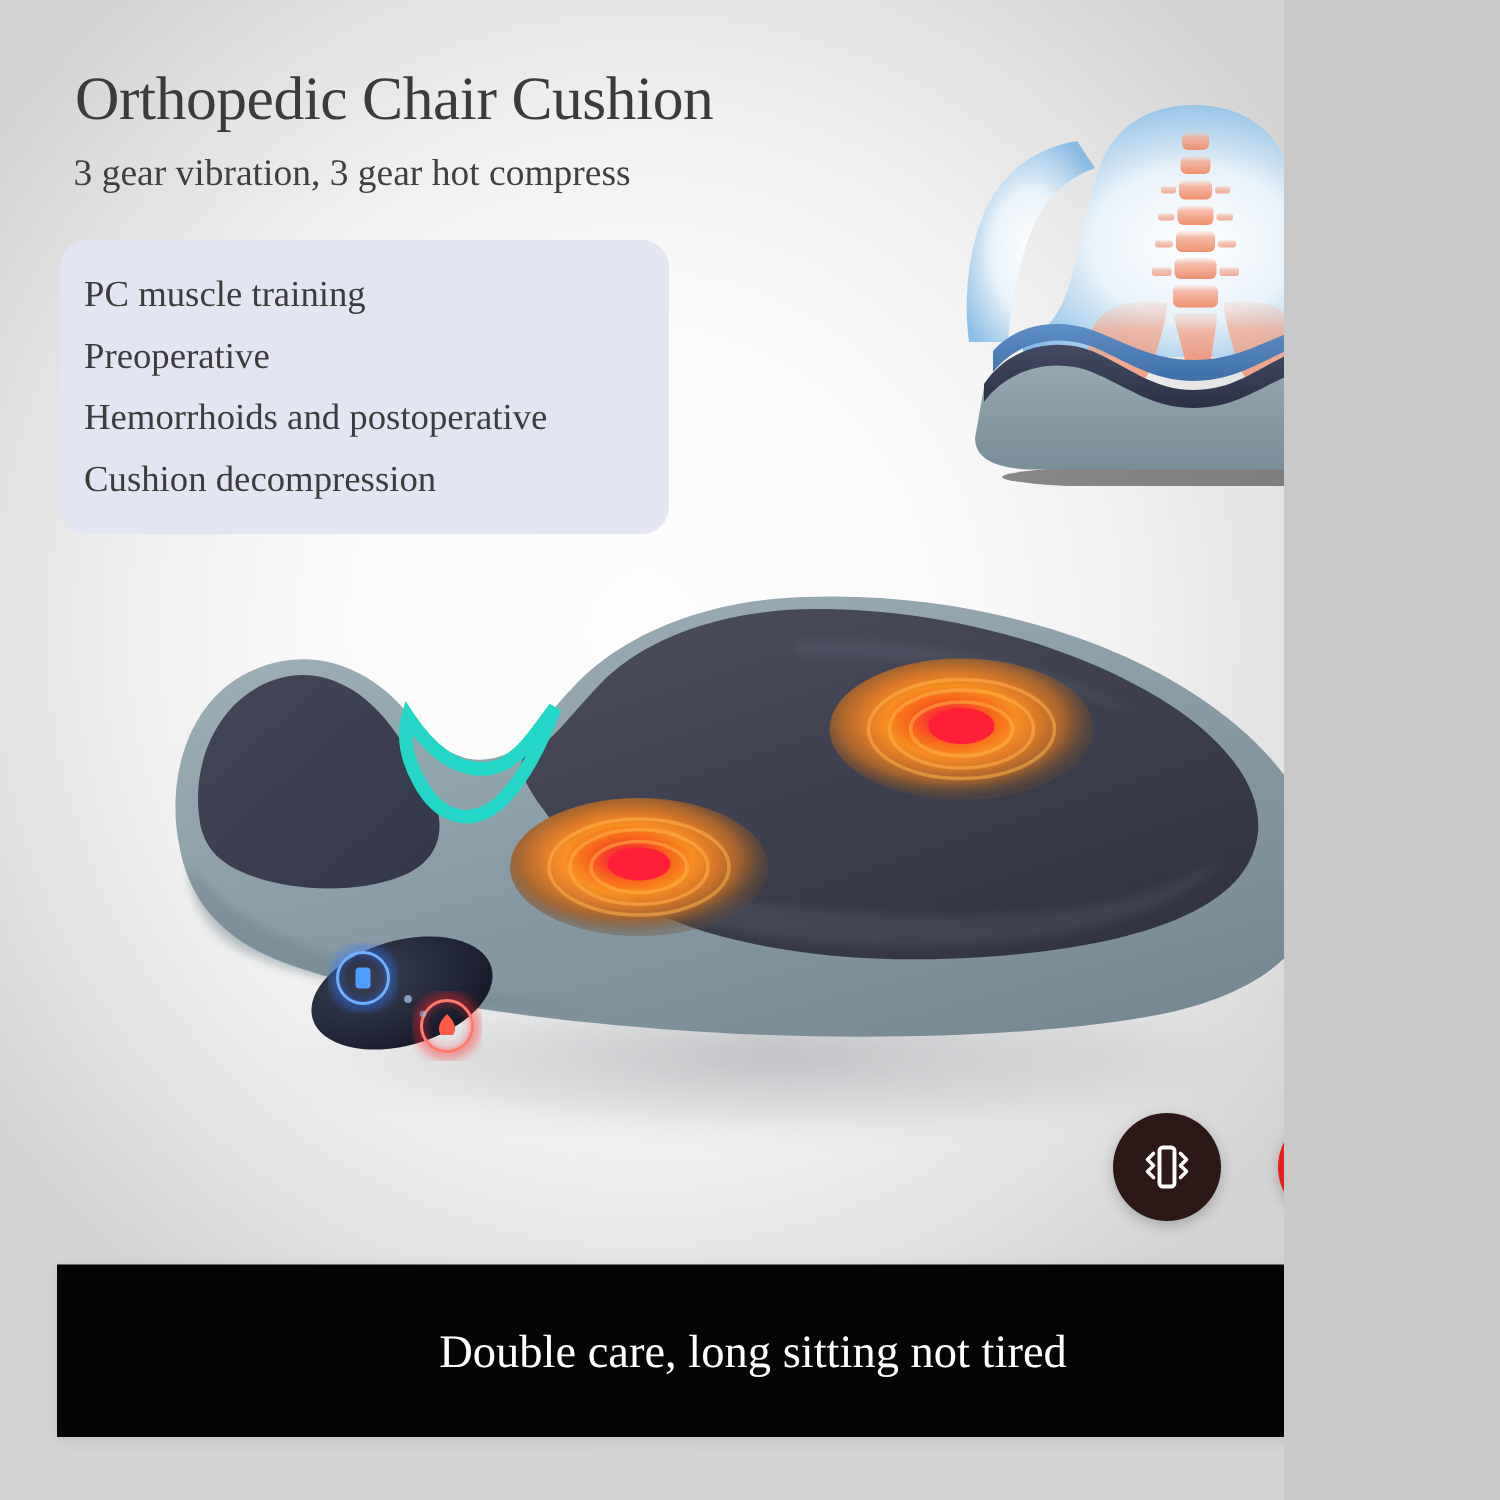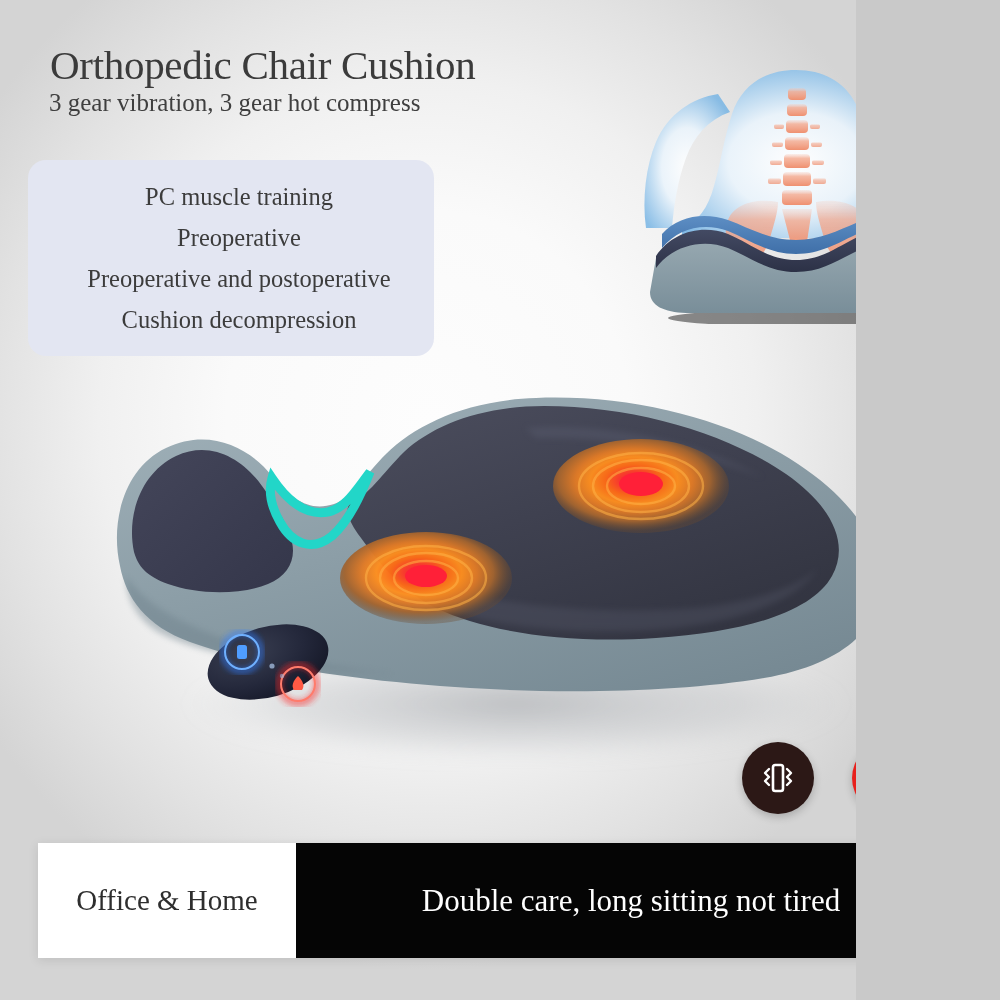--- a/index.html
+++ b/index.html
@@ -25,36 +25,35 @@
     top: 44px;
     font-size: 41px;
     line-height: 1.05;
     letter-spacing: -0.3px;
     color: #3b3b3b;
     white-space: nowrap;
   }
   .subhead {
     position: absolute;
     left: 49px;
-    top: 89px;
+    top: 102px;
     font-size: 25px;
     color: #3f3f3f;
     white-space: nowrap;
   }
 
   
   .benefit-card {
     position: absolute;
-    left: 28px;
+    left: 40px;
     top: 160px;
     width: 406px;
     padding: 16px 0 16px 0;
     background: #e3e6f2;
     border-radius: 18px;
-    text-align: center;
   }
   .benefit-item {
     font-size: 24.5px;
     line-height: 41px;
     color: #3c3c3c;
     padding-left: 16px;
     white-space: nowrap;
   }
 
   
@@ -140,21 +139,21 @@
 
 <div id="poster">
 
   <div class="headline">Orthopedic Chair Cushion</div>
 
   <div class="subhead">3 gear vibration, 3 gear hot compress</div>
 
   <div class="benefit-card">
     <div class="benefit-item">PC muscle training</div>
     <div class="benefit-item">Preoperative</div>
-    <div class="benefit-item">Preoperative and postoperative</div>
+    <div class="benefit-item">Hemorrhoids and postoperative</div>
     <div class="benefit-item">Cushion decompression</div>
   </div>
 
   <div class="anatomy">
     <svg viewBox="0 0 396 262" xmlns="http://www.w3.org/2000/svg">
       <defs>
         <radialGradient id="bodyGlow" cx="50%" cy="55%" r="62%">
           <stop offset="0%" stop-color="#ffffff" stop-opacity="0.98"></stop>
           <stop offset="48%" stop-color="#eaf4fc" stop-opacity="0.92"></stop>
           <stop offset="100%" stop-color="#76b4e4" stop-opacity="0.88"></stop>
@@ -400,21 +399,18 @@
                  C 16 15 19 16 19 19
                  C 19 15 18 10 20 5 Z" fill="#ffffff"></path>
         <path d="M20 17 C 23 21 24 24 21 27 C 18 27 17 24 18 21 Z" fill="#e8201c"></path>
         <rect x="9" y="31.5" width="22" height="4" rx="1" fill="#ffffff"></rect>
       </svg>
     </div>
 
   </div>
 
   <div class="banner">
-    <div class="banner-left">
-      <span>Office &amp; Home</span>
-    </div>
     <div class="banner-right">
       <span>Double care, long sitting not tired</span>
     </div>
   </div>
 
 </div>
 
 </body></html>

